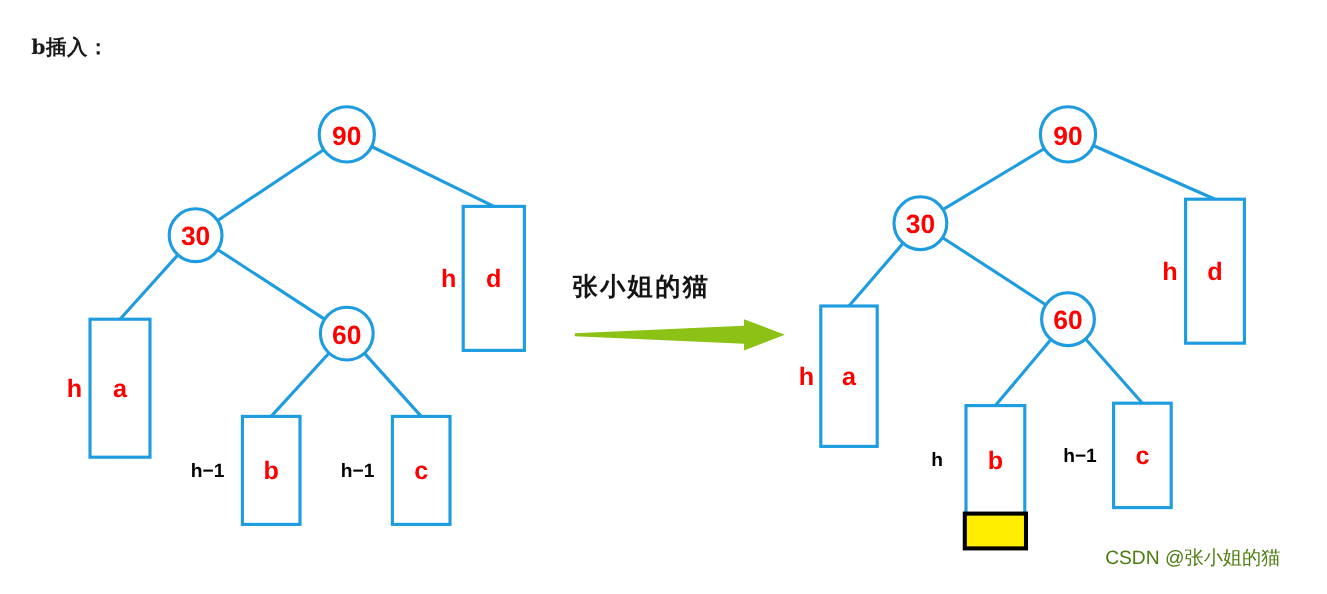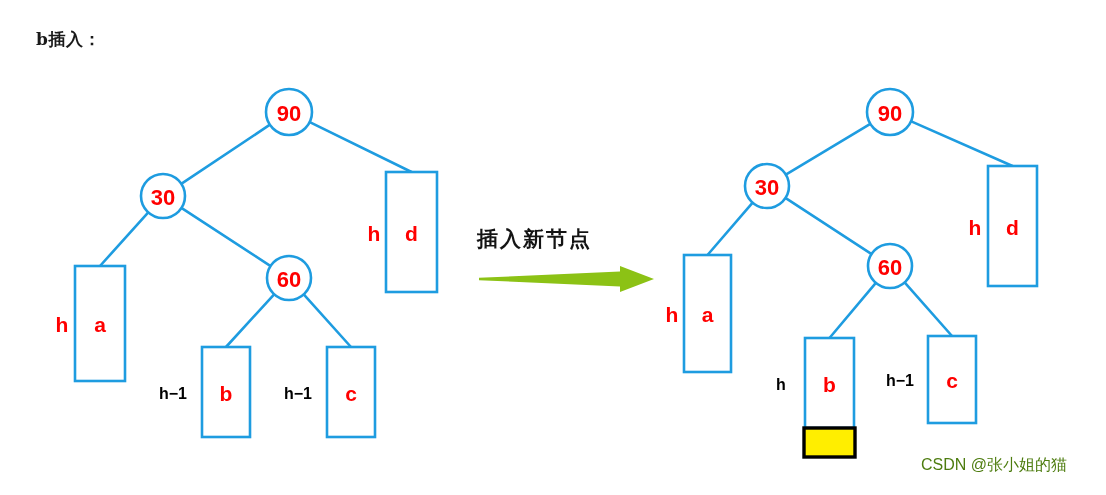--- a/index.html
+++ b/index.html
@@ -16,21 +16,21 @@
   }
   #canvas {
     position: absolute;
     left: 0;
     top: 0;
     width: 1106px;
     height: 495px;
   }
   .title-text {
     position: absolute;
-    left: 36px;
+    left: 26px;
     top: 28px;
     font-family: "DejaVu Serif", serif;
     font-weight: bold;
     font-size: 17px;
     color: #1a1a1a;
     letter-spacing: 0.5px;
     white-space: nowrap;
   }
   .arrow-caption {
     position: absolute;
@@ -82,21 +82,21 @@
     font-weight: bold;
     text-anchor: middle;
     dominant-baseline: central;
   }
 </style>
 </head>
 <body>
 
 <div class="title-text">b插入：</div>
 
-<div class="arrow-caption">插入新节点</div>
+<div class="arrow-caption">张小姐的猫</div>
 
 <div class="watermark">CSDN @张小姐的猫</div>
 
 <svg id="canvas" viewBox="0 0 1106 495">
   <g id="left-tree-layer">
       <line x1="270.6948935245674" y1="124.20340431695504" x2="180.4730561810947" y2="184.3512958792702" stroke="#1e9ce0" stroke-width="2.6" stroke-linecap="round"></line>
       <line x1="308.7573795757187" y1="121.6770838738214" x2="411.5" y2="172" stroke="#1e9ce0" stroke-width="2.6" stroke-linecap="round"></line>
       <line x1="148.95174063592856" y1="211.6091770711905" x2="100" y2="266" stroke="#1e9ce0" stroke-width="2.6" stroke-linecap="round"></line>
       <line x1="180.6009301845906" y1="207.45457361219388" x2="271.3990698154094" y2="266.5454263878061" stroke="#1e9ce0" stroke-width="2.6" stroke-linecap="round"></line>
       <line x1="274.840343355552" y1="293.50819537249066" x2="226" y2="347" stroke="#1e9ce0" stroke-width="2.6" stroke-linecap="round"></line>

